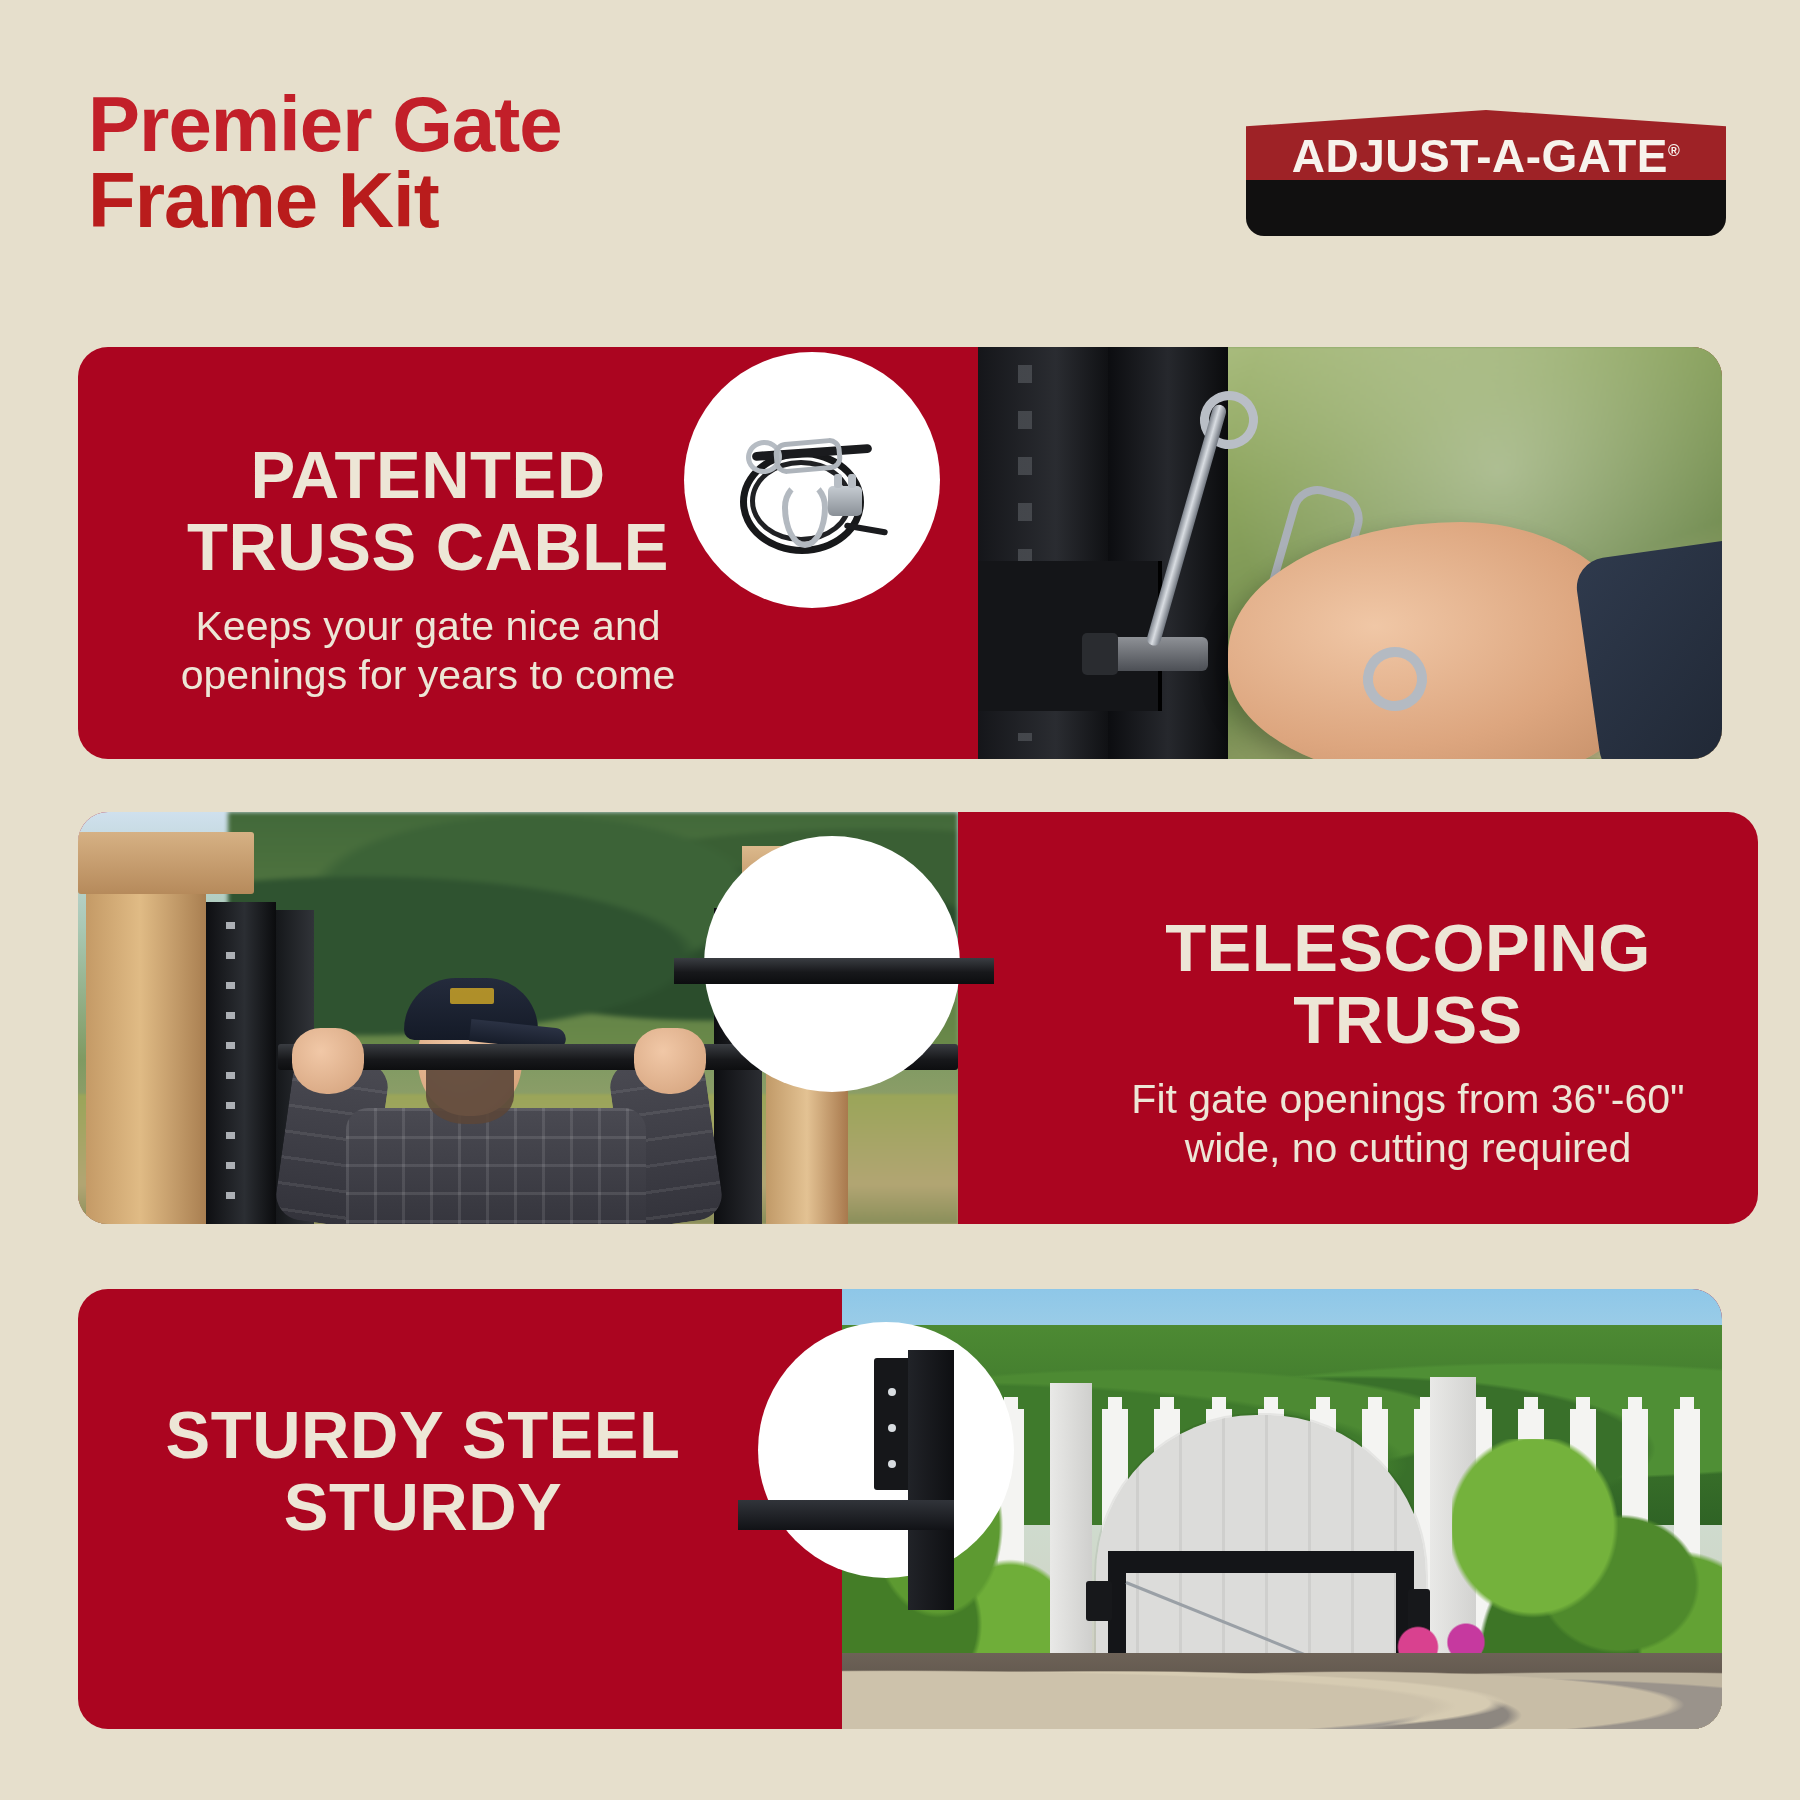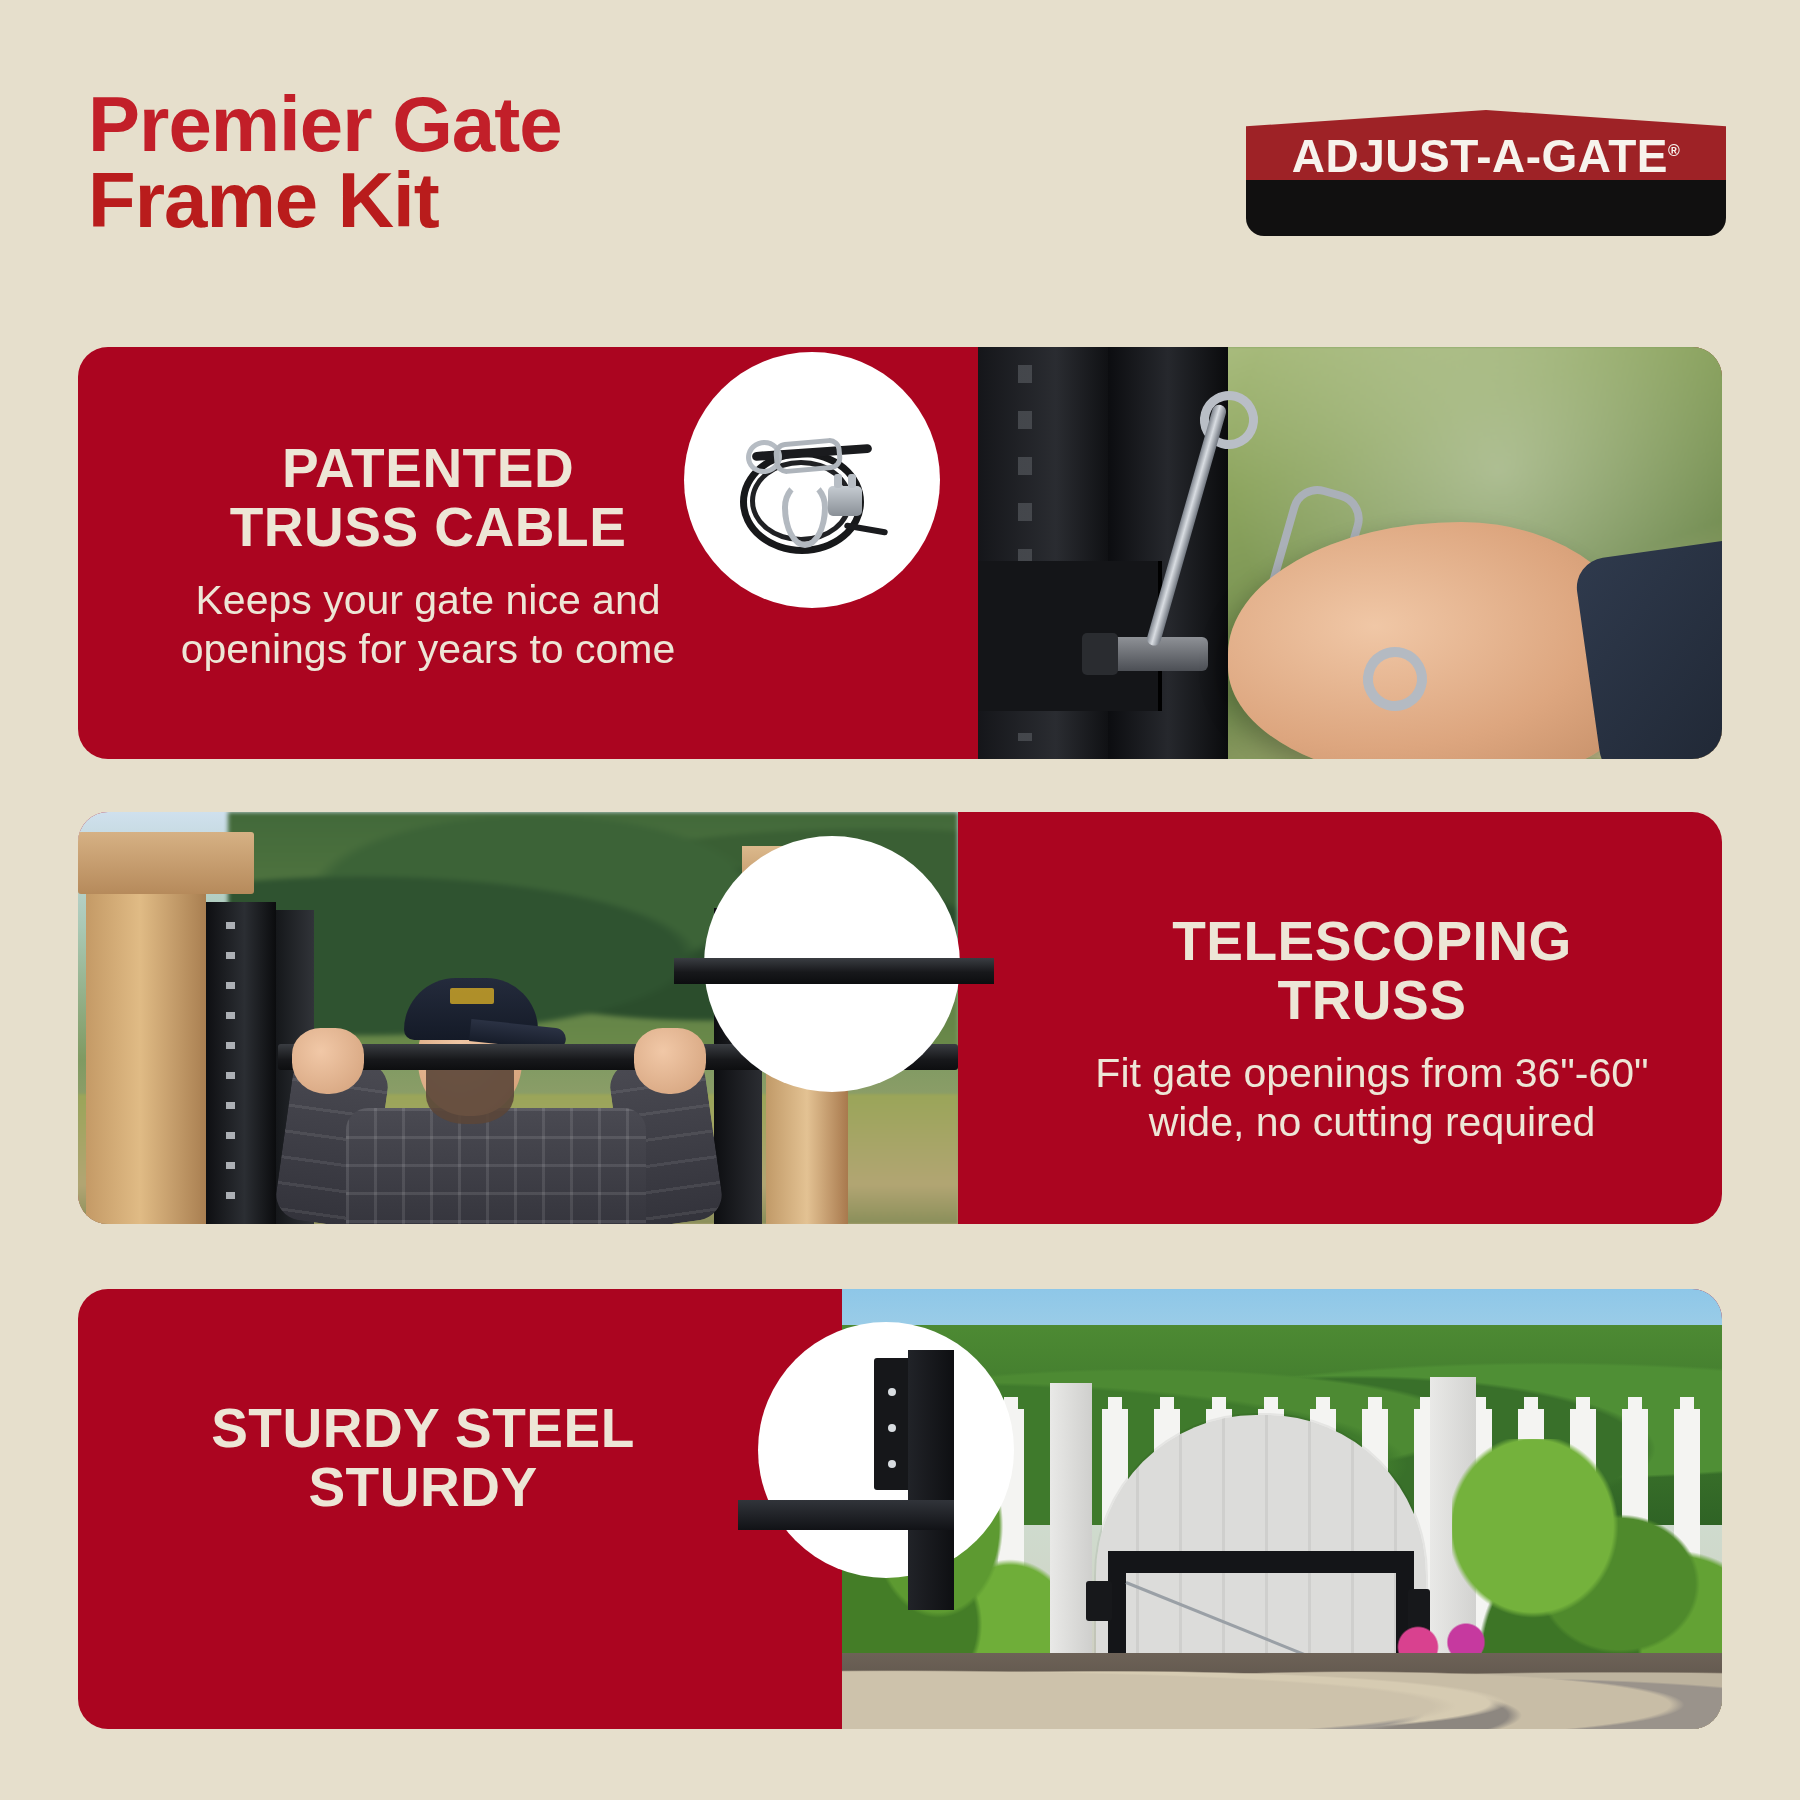--- a/index.html
+++ b/index.html
@@ -39,25 +39,25 @@
   .logo-tag{
     position:absolute;left:10px;top:84px;width:480px;
     text-align:center;color:#FFFFFF;font-size:28px;line-height:46px;
     font-family:"Liberation Serif", serif;font-weight:bold;
   }
   .logo-tag sup{font-size:14px;vertical-align:super;}
 
   
   .card{position:absolute;left:78px;width:1644px;background:#AB0520;border-radius:30px;overflow:hidden;}
   #card1{top:347px;height:412px;}
-  #card2{top:812px;height:412px;}
+  #card2{top:812px;height:412px;padding-left:36px;}
   #card3{top:1277px;height:440px;margin-top:12px;}
 
   .card-text{position:absolute;box-sizing:border-box;text-align:center;color:#EDE6D6;}
-  .card-head{font-size:55px;font-weight:bold;line-height:1.08;letter-spacing:0.5px;margin:0 0 18px 0;}
+  .card-head{font-size:67px;font-weight:bold;line-height:1.08;letter-spacing:0.5px;margin:0 0 18px 0;}
   .card-body{font-size:41px;line-height:1.2;margin:0;font-weight:normal;}
 
   #card1 .card-text{left:40px;top:92px;width:620px;}
   #card2 .card-text{right:40px;top:100px;width:620px;}
   #card3 .card-text{left:30px;top:110px;width:630px;}
 
   
   .photo{position:absolute;overflow:hidden;}
 
   

